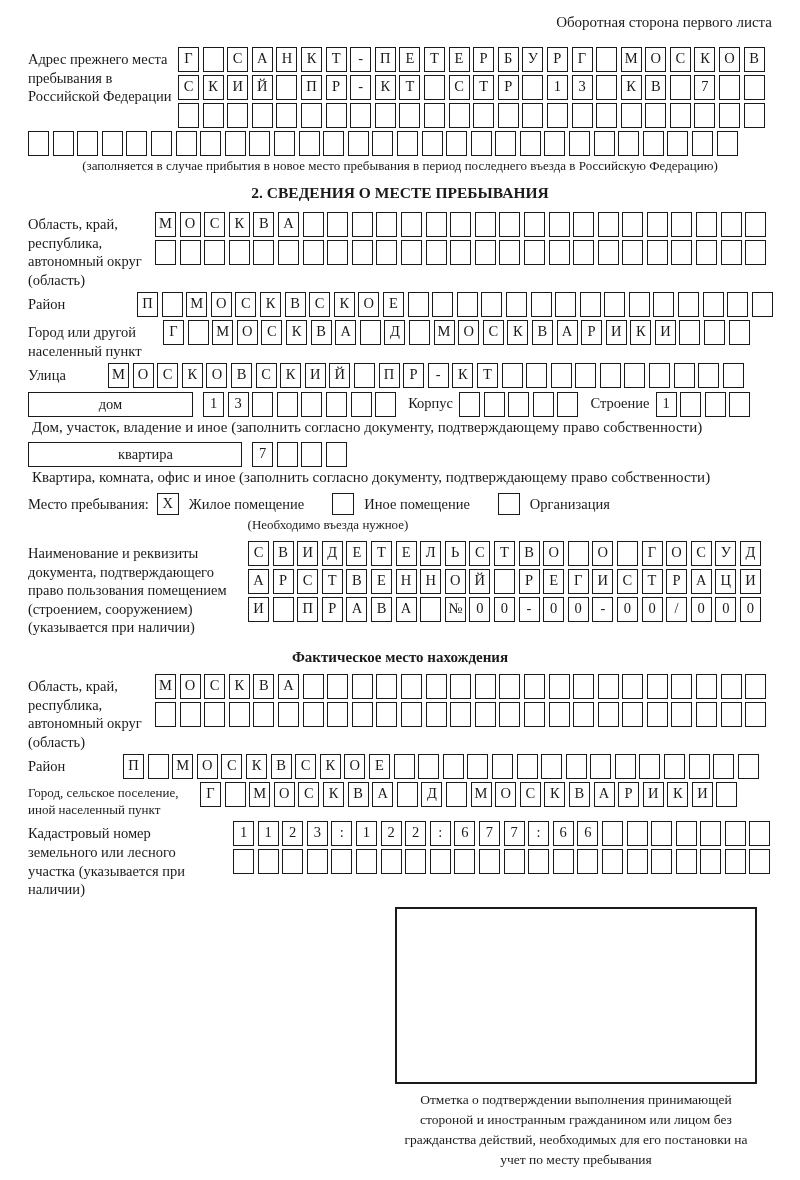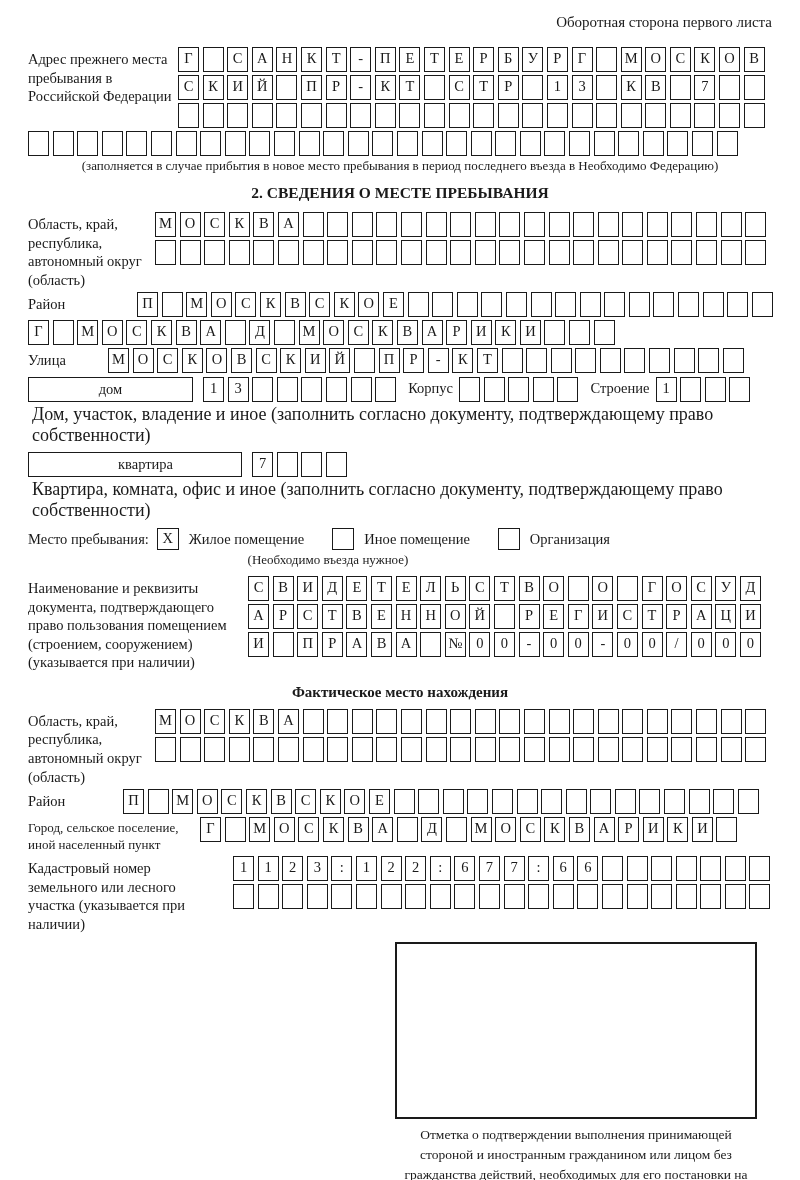--- a/index.html
+++ b/index.html
@@ -29,21 +29,21 @@
   .cellstack { display: flex; flex-direction: column; gap: 3px; }
   .cellrow { display: flex; gap: 3.6px; }
   .cell {
     flex: 0 0 21px; width: 21px; height: 25px;
     border: 1.6px solid #1a1a1a; background: #fff;
     text-align: center; line-height: 21.5px; font-size: 14.5px;
   }
   .fullrow { margin: 0 0 2px 0; }
 
   .caption { font-size: 13px; text-align: center; margin: 2px 0 10px 0; }
-  .subnote { font-size: 18px; margin: 1px 0 6px 4px; }
+  .subnote { font-size: 15px; margin: 1px 0 6px 4px; }
 
   .sectitle { font-weight: bold; font-size: 15.5px; text-align: center; margin: 4px 0 10px 0; }
   .acttitle { font-weight: bold; font-size: 15px; text-align: center; margin: 12px 0 8px 0; }
   .actnote { font-size: 13px; text-align: center; line-height: 1.55; margin-bottom: 8px; }
 
   .houserow { display: flex; align-items: flex-start; margin: 4px 0 2px 0; }
   .inlinebox {
     border: 1.6px solid #1a1a1a; height: 25px;
     display: flex; align-items: center; justify-content: center;
     background: #fff;
@@ -183,21 +183,21 @@
       <span class="cell"></span>
       <span class="cell"></span>
       <span class="cell"></span>
       <span class="cell"></span>
       <span class="cell"></span>
       <span class="cell"></span>
       <span class="cell"></span>
       <span class="cell"></span>
       <span class="cell"></span>
     </div>
-  <div class="caption">(заполняется в случае прибытия в новое место пребывания в период последнего въезда в Необходимо Федерацию)</div>
+  <div class="caption">(заполняется в случае прибытия в новое место пребывания в период последнего въезда в Российскую Федерацию)</div>
 
   <div class="sectitle">2. СВЕДЕНИЯ О МЕСТЕ ПРЕБЫВАНИЯ</div>
 
   <div class="frow">
     <div class="flabel w127">Область, край, республика, автономный округ (область)</div>
     <div class="cellstack">
       <div class="cellrow">
           <span class="cell">М</span>
           <span class="cell">О</span>
           <span class="cell">С</span>
@@ -280,20 +280,21 @@
         <span class="cell"></span>
         <span class="cell"></span>
         <span class="cell"></span>
         <span class="cell"></span>
         <span class="cell"></span>
         <span class="cell"></span>
       </div>
   </div>
 
   <div class="frow">
+    <div class="flabel w135">Город или другой населенный пункт</div>
     <div class="cellrow">
         <span class="cell">Г</span>
         <span class="cell"></span>
         <span class="cell">М</span>
         <span class="cell">О</span>
         <span class="cell">С</span>
         <span class="cell">К</span>
         <span class="cell">В</span>
         <span class="cell">А</span>
         <span class="cell"></span>

